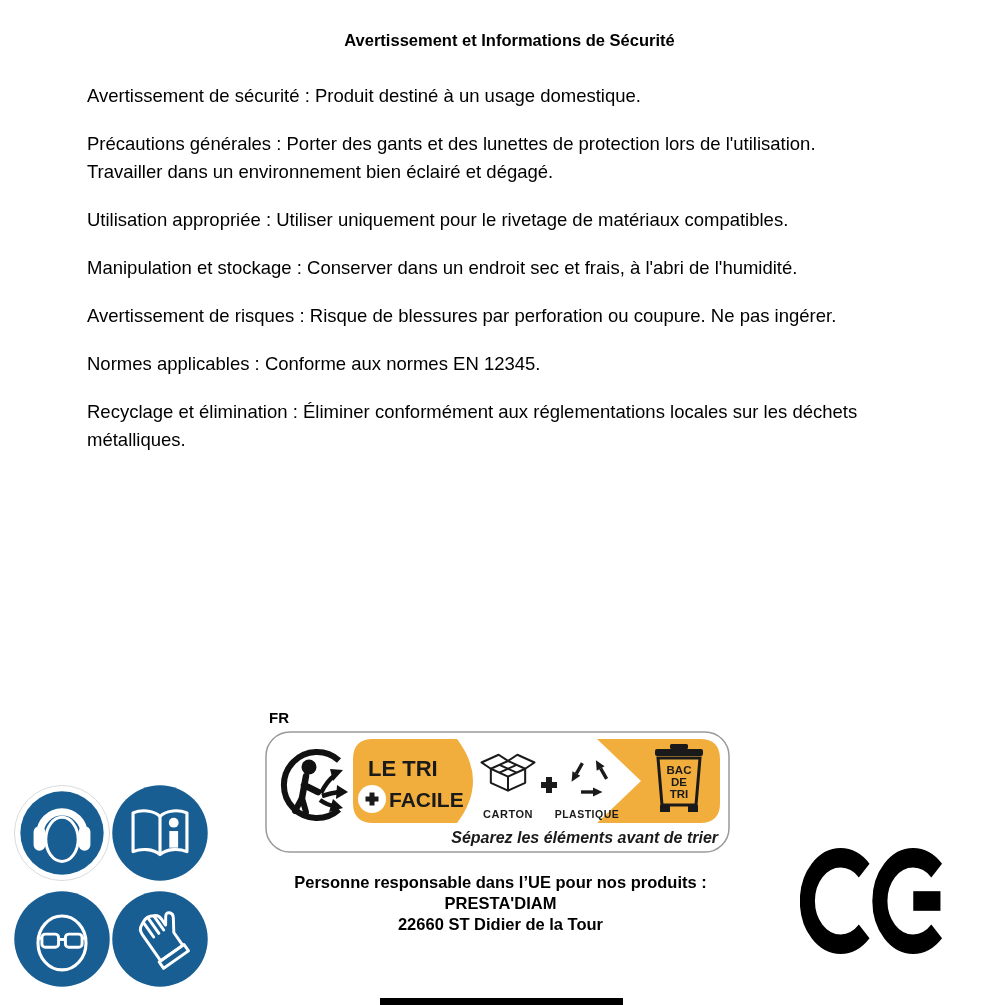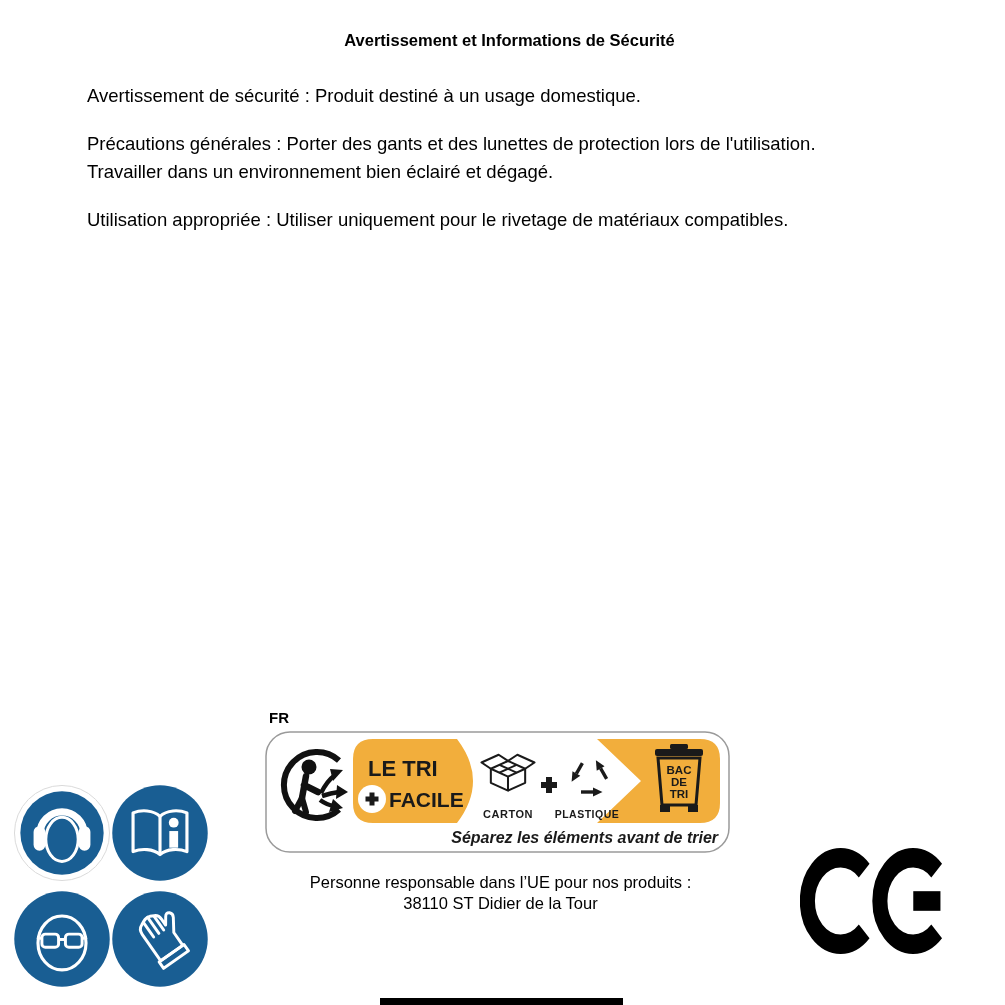--- a/index.html
+++ b/index.html
@@ -18,37 +18,42 @@
   .safety-icons{
     position:absolute;left:13px;top:784px;
     display:grid;grid-template-columns:98px 98px;grid-auto-rows:98px;row-gap:8px;
   }
   .safety-icons svg{width:98px;height:98px;display:block;}
   .fr-label{position:absolute;left:269px;top:709px;font-size:15px;font-weight:bold;text-align:right;}
   .tri-strip{position:absolute;left:265px;top:731px;width:465px;height:122px;}
   .tri-strip text{font-family:"Liberation Sans",sans-serif;fill:#1a1a1a;}
   .responsible{
     position:absolute;left:248px;top:872px;width:505px;text-align:center;
-    font-size:16.5px;font-weight:normal;line-height:21px;
+    font-size:16.5px;font-weight:bold;line-height:21px;
   }
   .ce{position:absolute;left:800px;top:847px;width:148px;height:108px;}
   .bottom-bar{position:absolute;left:380px;top:998px;width:243px;height:7px;background:#000;}
 </style>
 </head>
 <body>
 
 <main>
 
   <h1 class="doc-title">Avertissement et Informations de Sécurité</h1>
 
   <section class="content">
     <p>Avertissement de sécurité : Produit destiné à un usage domestique.</p>
     <p>Précautions générales : Porter des gants et des lunettes de protection lors de l'utilisation.
 Travailler dans un environnement bien éclairé et dégagé.</p>
     <p>Utilisation appropriée : Utiliser uniquement pour le rivetage de matériaux compatibles.</p>
+    <p>Manipulation et stockage : Conserver dans un endroit sec et frais, à l'abri de l'humidité.</p>
+    <p>Avertissement de risques : Risque de blessures par perforation ou coupure. Ne pas ingérer.</p>
+    <p>Normes applicables : Conforme aux normes EN 12345.</p>
+    <p>Recyclage et élimination : Éliminer conformément aux réglementations locales sur les déchets
+métalliques.</p>
   </section>
 
   <div class="safety-icons">
 
     <svg viewBox="0 0 100 100">
       <circle cx="50" cy="50" r="48.5" fill="#ffffff" stroke="#d9d9d9" stroke-width="1"></circle>
       <circle cx="50" cy="50" r="42.5" fill="#195e93"></circle>
       <ellipse cx="50" cy="56.5" rx="16.5" ry="22.5" fill="none" stroke="#fff" stroke-width="3"></ellipse>
       <path d="M27.5,51 A22.5 22.5 0 0 1 72.5,51" fill="none" stroke="#fff" stroke-width="7.5"></path>
       <rect x="21" y="43" width="12" height="25" rx="6" fill="#fff"></rect>
@@ -152,21 +157,22 @@
       <text x="0" y="-5" font-size="11.5" font-weight="bold" text-anchor="middle">BAC</text>
       <text x="0" y="7" font-size="11.5" font-weight="bold" text-anchor="middle">DE</text>
       <text x="0" y="19" font-size="11.5" font-weight="bold" text-anchor="middle">TRI</text>
     </g>
 
     <text x="453" y="112" text-anchor="end" font-size="16" font-style="italic" font-weight="bold">Séparez les éléments avant de trier</text>
   </svg>
 
   <div class="responsible">
     <div>Personne responsable dans l’UE pour nos produits :</div>
-    <div>38110 ST Didier de la Tour</div>
+    <div>PRESTA'DIAM</div>
+    <div>22660 ST Didier de la Tour</div>
   </div>
 
   <svg class="ce" viewBox="0 0 196 110" preserveAspectRatio="none">
     <path d="M85,24 A44 44 0 1 0 85,86" fill="none" stroke="#000" stroke-width="20"></path>
     <path d="M181,24 A44 44 0 1 0 181,86" fill="none" stroke="#000" stroke-width="20"></path>
     <rect x="150" y="45" width="36" height="20" fill="#000"></rect>
   </svg>
 
   <div class="bottom-bar"></div>
 

